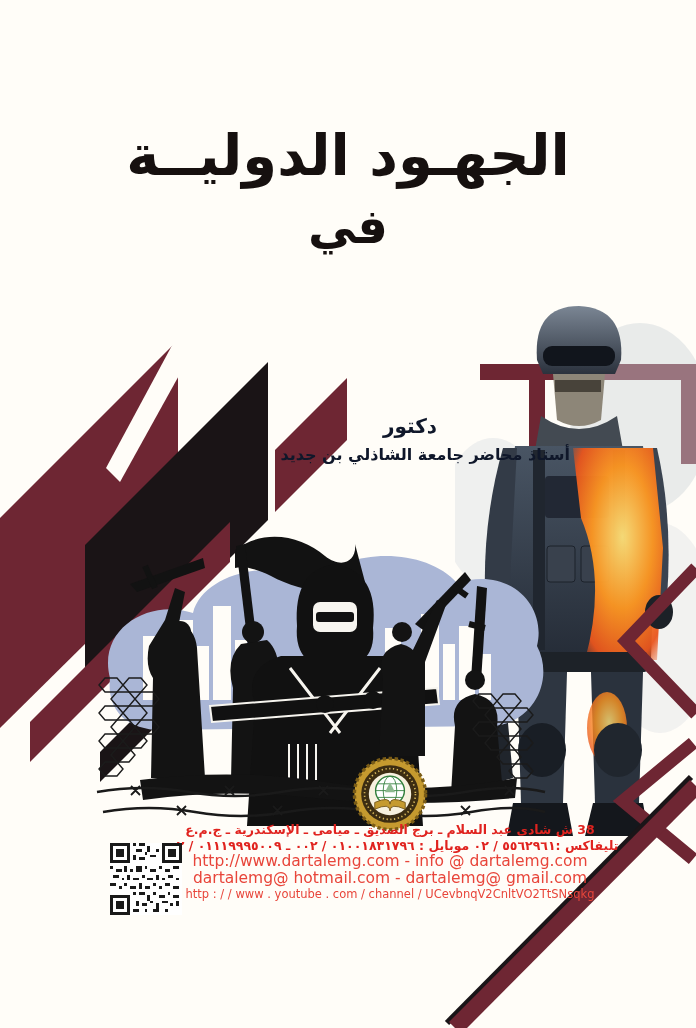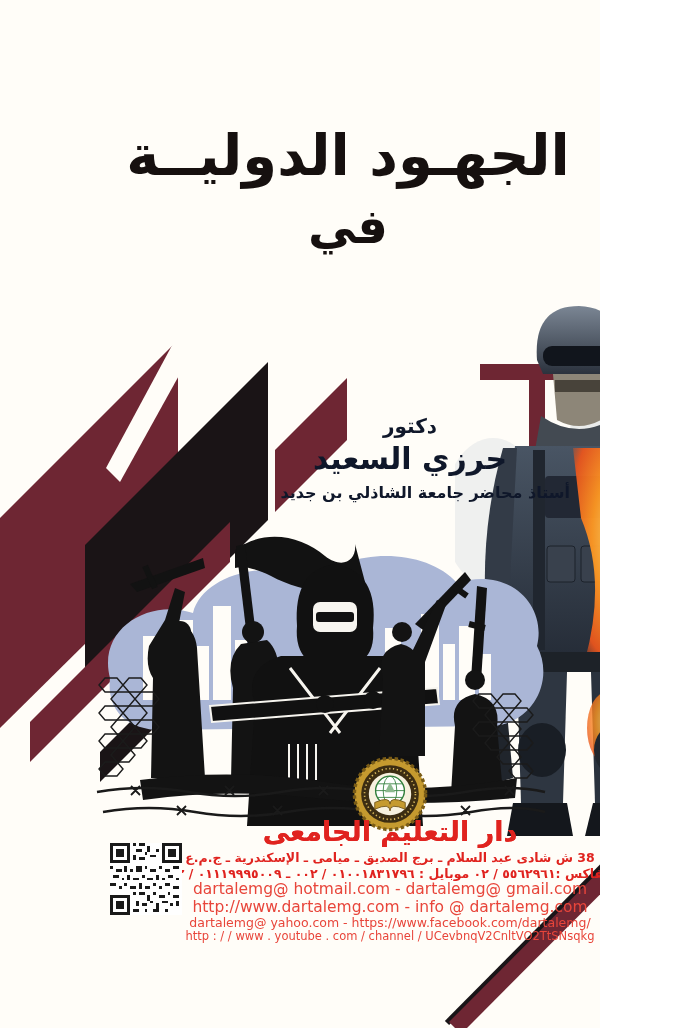--- a/index.html
+++ b/index.html
@@ -1,17 +1,17 @@
 <!DOCTYPE html>
 <html lang="ar" style="--background: #fffdf8; --maroon: #6e2633; --ink: #16100f; --red-text: #e0231f; --skyline-blue: #aab6d6; --logo-gold: #c59a2f; --logo-green: #2f7d3a;"><head>
 <meta charset="utf-8">
 <style>
   html,body{margin:0;padding:0;background:#ffffff;}
   .cover{
-    position:relative;width:600px;height:1028px;overflow:hidden;
+    position:relative;width:696px;height:1028px;overflow:hidden;
     background:var(--background,#fffdf8);
     font-family:"DejaVu Sans", sans-serif;
     text-decoration:underline;
   }
   .layer{position:absolute;inset:0;width:696px;height:1028px;}
   svg{display:block;}
   .f-mar{fill:var(--maroon,#6e2633);}
   .f-blk{fill:#1a1416;}
   .s-mar{stroke:var(--maroon,#6e2633);fill:none;}
   .z1{z-index:1}.z4{z-index:4}
@@ -218,44 +218,41 @@
     <path class="s-mar" stroke-width="17" d="M455,1028 L696,786"></path>
   </svg>
 
   <div class="title-block" dir="rtl">
     <div class="title-l1">الجهـود الدوليــة</div>
     <div class="title-l2">في</div>
   </div>
 
   <div class="author-block" dir="rtl">
     <div class="author-title">دكتور</div>
-    <div class="author-name">حرزي السعيد</div>
     <div class="author-affil">أستاذ محاضر جامعة الشاذلي بن جديد</div>
   </div>
 
   <svg class="logo-box" viewBox="0 0 92 92" aria-hidden="true">
     <circle cx="46" cy="46" r="42" fill="var(--logo-gold,#c59a2f)"></circle>
     <circle cx="46" cy="46" r="42" fill="none" stroke="#7a5c17" stroke-width="4" stroke-dasharray="4 3"></circle>
     <circle cx="46" cy="46" r="34" fill="#3c2d12"></circle>
     <circle cx="46" cy="46" r="30" fill="none" stroke="#d9b95c" stroke-width="2" stroke-dasharray="1.5 3"></circle>
     <circle cx="46" cy="46" r="25" fill="#f7f1df"></circle>
     <circle cx="46" cy="42" r="17" fill="#ffffff" stroke="var(--logo-green,#2f7d3a)" stroke-width="1.6"></circle>
     <ellipse cx="46" cy="42" rx="8" ry="17" fill="none" stroke="var(--logo-green,#2f7d3a)" stroke-width="1"></ellipse>
     <path d="M29,42 h34 M31,34 h30 M31,50 h30" stroke="var(--logo-green,#2f7d3a)" stroke-width="1" fill="none"></path>
     <path d="M40,44 L46,32 L52,44 Z" fill="#8db98f"></path>
     <path d="M28,56 Q46,48 46,58 Q46,48 64,56 L64,64 Q46,56 46,66 Q46,56 28,64 Z" fill="var(--logo-gold,#c59a2f)" stroke="#6b4e12" stroke-width="1"></path>
   </svg>
 
   <div class="publisher-block">
-    <div class="pub-name">دار التعليم الجامعى</div>
     <div class="pub-address">38 ش شادى عبد السلام ـ برج الصديق ـ ميامى ـ الإسكندرية ـ ج.م.ع</div>
     <div class="pub-phone">تليفاكس :٥٥٦٢٩٦١ / ٠٢ موبايل : ٠١٠٠١٨٣١٧٩٦ / ٠٠٢ ـ ٠١١١٩٩٩٥٠٠٩ / ٠٠٢</div>
+    <div class="pub-web w1">http://www.dartalemg.com - info @ dartalemg.com</div>
     <div class="pub-web w2">dartalemg@ hotmail.com - dartalemg@ gmail.com</div>
-    <div class="pub-web w1">http://www.dartalemg.com - info @ dartalemg.com</div>
-    <div class="pub-web w3">dartalemg@ yahoo.com - https://www.facebook.com/dartalemg/</div>
     <div class="pub-web w4">http : / / www . youtube . com / channel / UCevbnqV2CnltVO2TtSNsqkg</div>
   </div>
 
   <svg class="qr-box" viewBox="0 0 25 25" shape-rendering="crispEdges" aria-hidden="true">
     <rect x="0" y="0" width="25" height="25" fill="#ffffff"></rect>
     <g fill="#1a1a1a">
       <path d="M0,0 h7 v7 h-7 z M1,1 v5 h5 v-5 z" fill-rule="evenodd"></path>
       <rect x="2" y="2" width="3" height="3"></rect>
       <path d="M18,0 h7 v7 h-7 z M19,1 v5 h5 v-5 z" fill-rule="evenodd"></path>
       <rect x="20" y="2" width="3" height="3"></rect>

